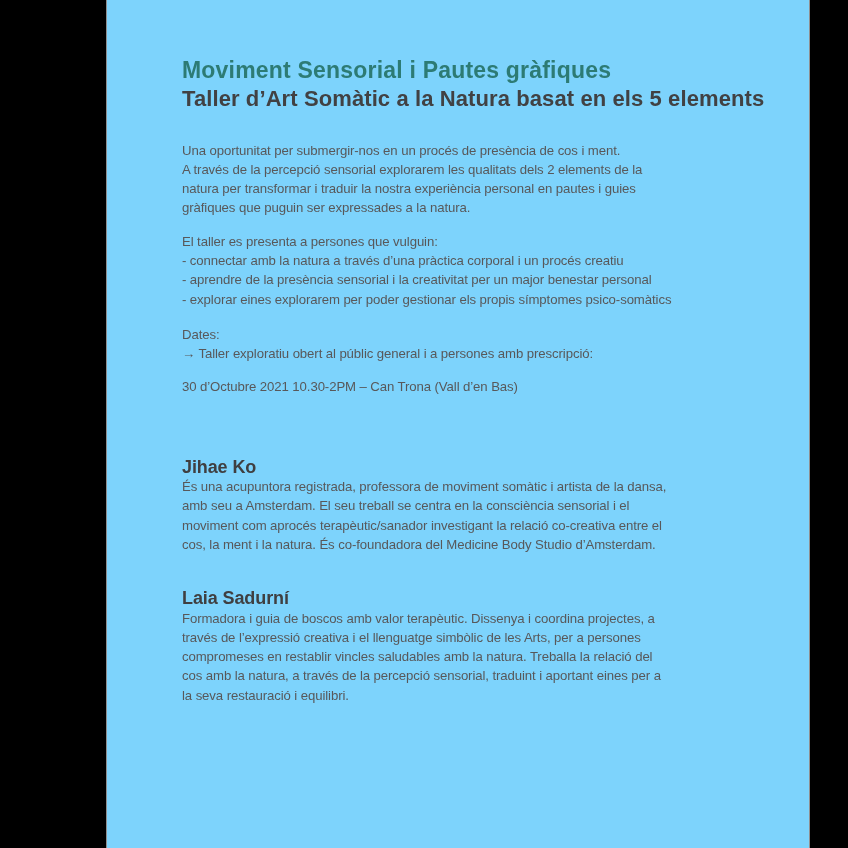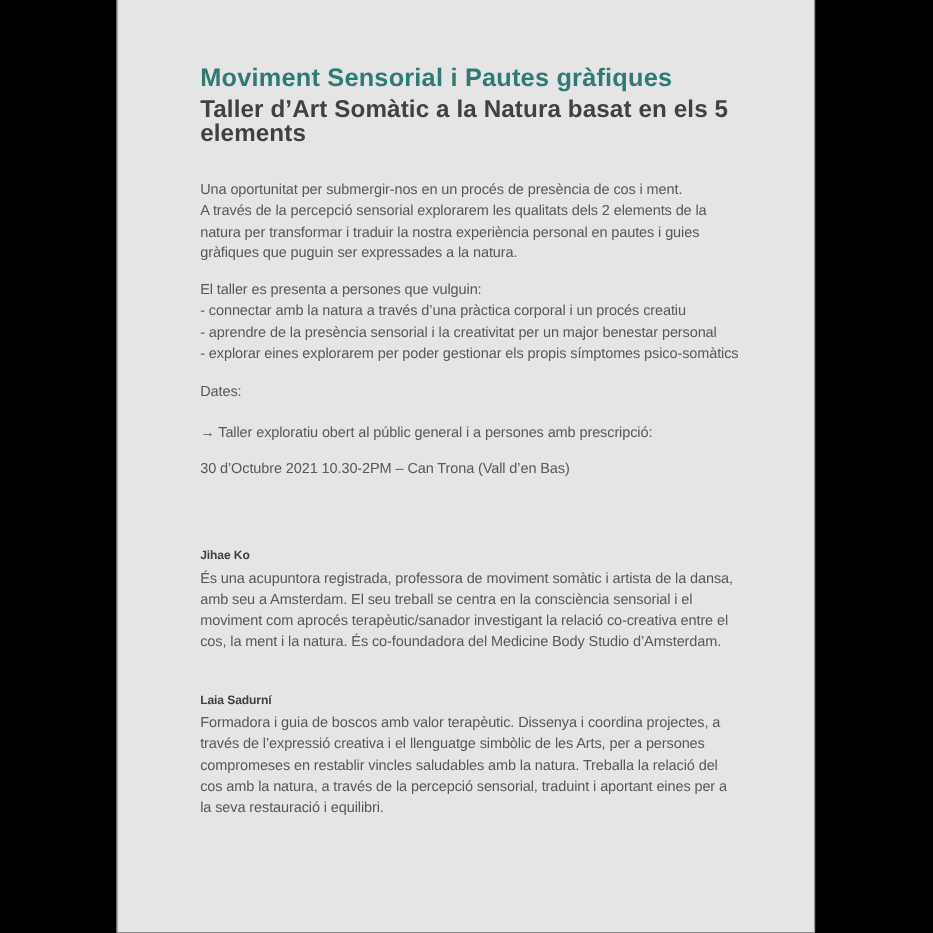--- a/index.html
+++ b/index.html
@@ -14,23 +14,23 @@
   .stage {
     position: relative;
     width: 848px;
     height: 848px;
     background: #000000;
   }
   .page {
     position: absolute;
     left: 106px;
     top: 0;
-    width: 635px;
+    width: 704px;
     height: 848px;
-    background: #e5e5e5;
+    background: #7dd3fc;
     border-left: 1px solid #8f8f8f;
     border-right: 1px solid #8f8f8f;
     box-sizing: border-box;
     padding: 57px 16px 0 75px;
     overflow: hidden;
   }
   .doc-title {
     margin: 0;
     font-size: 23px;
     line-height: 27px;
@@ -50,25 +50,25 @@
     margin: 0;
     font-size: 13.2px;
     line-height: 19.3px;
     letter-spacing: -0.1px;
     color: #58585a;
     white-space: pre;
   }
   .intro        { margin-top: 31px; }
   .audience     { margin-top: 14px; }
   .dates-label  { margin-top: 16px; }
-  .session-1    { margin-top: 17px; }
+  .session-1    { }
   .session-2    { margin-top: 14px; }
   .person-name {
     margin: 0;
-    font-size: 11px;
+    font-size: 18px;
     line-height: 19.3px;
     font-weight: 700;
     letter-spacing: -0.1px;
     color: #3f3f41;
     white-space: pre;
   }
   .person-1 { margin-top: 61px; }
   .person-2 { margin-top: 35px; }
 </style>
 </head>

